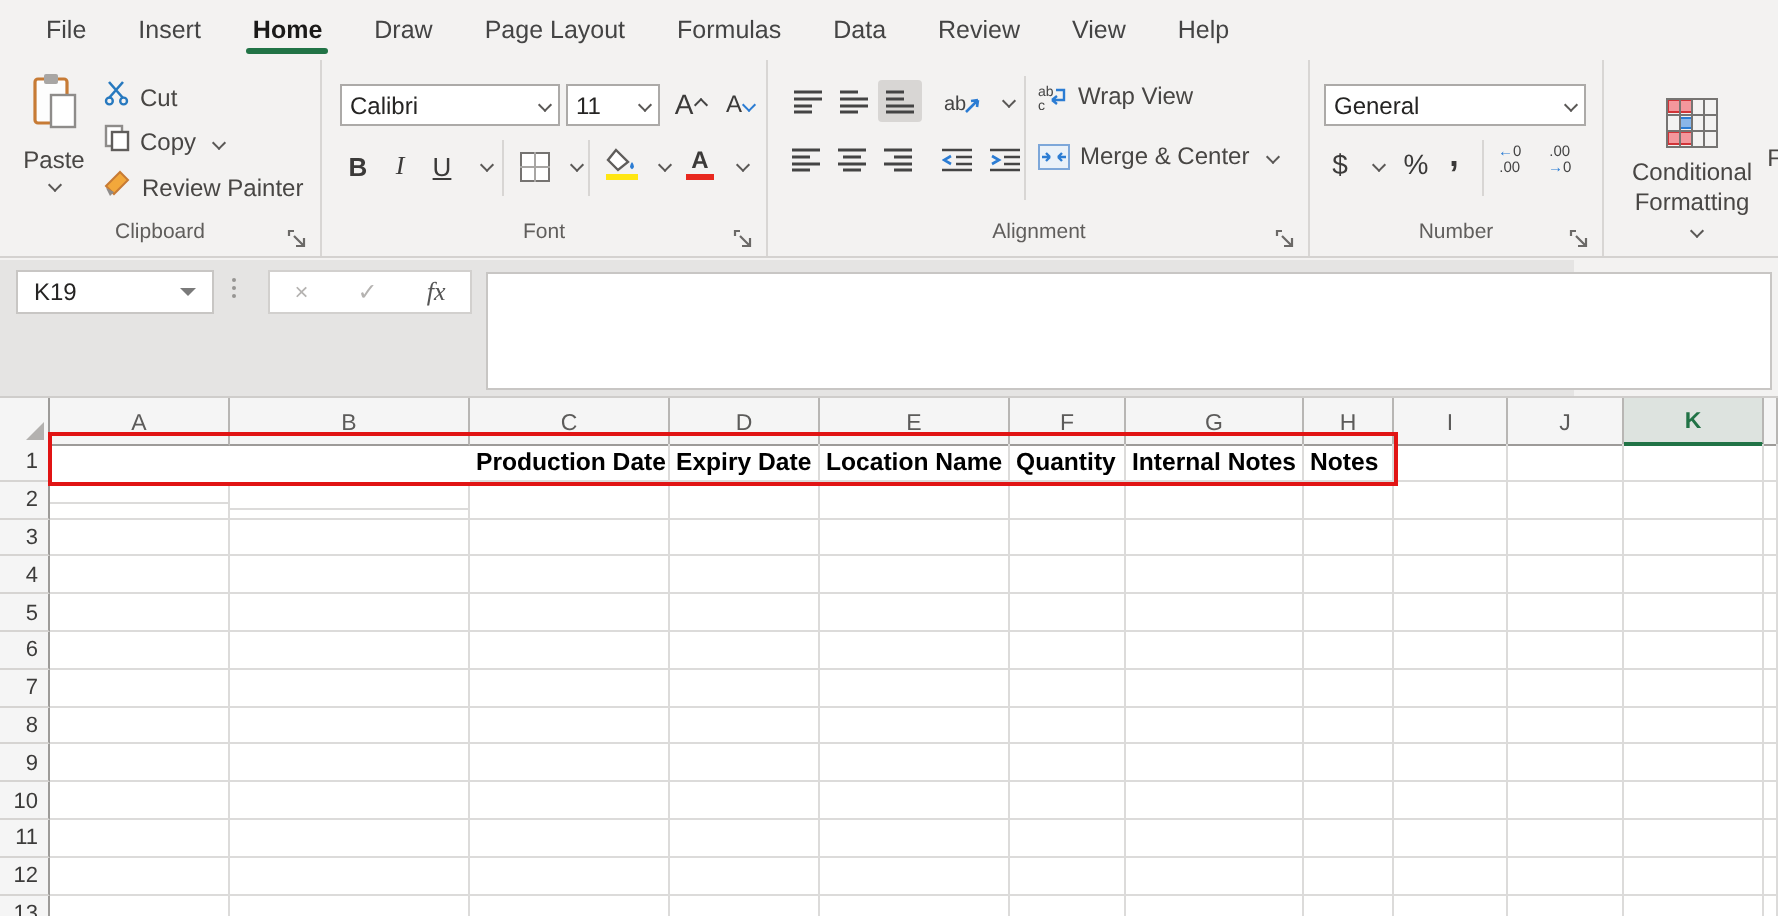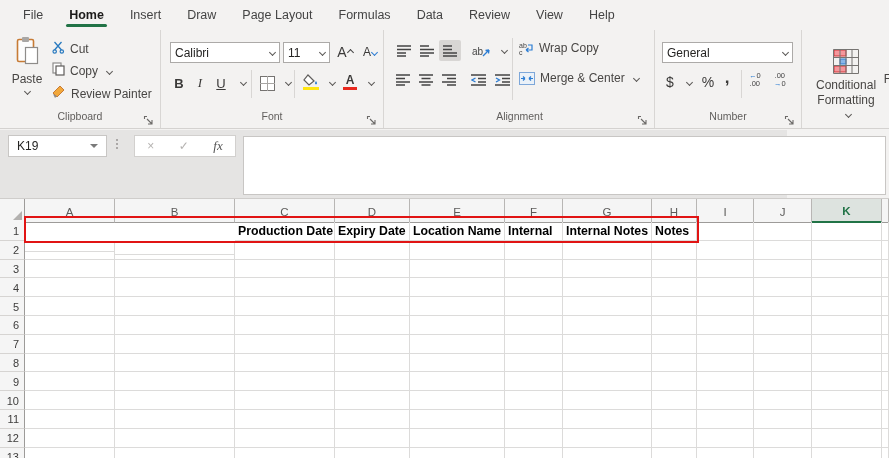--- a/index.html
+++ b/index.html
@@ -72,22 +72,22 @@
   .cell.hdr { font-weight:bold; font-size:12.3px; }
   .red-outline { position:absolute; left:24px; top:18px; width:675px; height:27px; border:2.5px solid #e11414; pointer-events:none; }
 </style>
 </head>
 <body>
 
 <div class="app">
 
   <div class="tabs-row">
       <div class="tab">File</div>
+      <div class="tab">Insert</div>
       <div class="tab active">Home</div>
-      <div class="tab">Insert</div>
       <div class="tab">Draw</div>
       <div class="tab">Page Layout</div>
       <div class="tab">Formulas</div>
       <div class="tab">Data</div>
       <div class="tab">Review</div>
       <div class="tab">View</div>
       <div class="tab">Help</div>
     </div>
 
   <div class="ribbon">
@@ -242,21 +242,21 @@
             <path d="M0 1 H15 M7 4.5 H15 M7 8 H15 M0 11 H15" stroke="#444" stroke-width="1.3"></path>
             <path d="M1 4 L4.5 6 L1 8" stroke="#2b7cd3" stroke-width="1.3" fill="none"></path>
           </svg>
       </div>
       <div style="position:absolute; left:134px; top:11px; display:flex; align-items:center; gap:5px;">
         <svg width="15" height="13" viewBox="0 0 15 13">
           <text x="0" y="6" font-size="7" fill="#444" font-family="Liberation Sans">ab</text>
           <text x="0" y="13" font-size="7" fill="#444" font-family="Liberation Sans">c</text>
           <path d="M9 3 H13 V8 H7 M7 8 L9.5 6 M7 8 L9.5 10" stroke="#2b7cd3" stroke-width="1.2" fill="none"></path>
         </svg>
-        <span class="rlabel">Wrap Copy</span>
+        <span class="rlabel">Wrap View</span>
       </div>
       <div style="position:absolute; left:134px; top:41px; display:flex; align-items:center; gap:5px;">
         <svg width="16" height="13" viewBox="0 0 16 13">
           <rect x="0.5" y="0.5" width="15" height="12" fill="#eaf1f8" stroke="#7da7d9" stroke-width="1"></rect>
           <path d="M2 6.5 H6 M6 6.5 L4 4.5 M6 6.5 L4 8.5 M14 6.5 H10 M10 6.5 L12 4.5 M10 6.5 L12 8.5" stroke="#2b7cd3" stroke-width="1.2" fill="none"></path>
         </svg>
         <span class="rlabel">Merge &amp; Center</span>
         <span class="chev"></span>
       </div>
       <div class="rgroup-footer">Alignment</div>
@@ -345,21 +345,21 @@
         <div class="colh" style="width: 7px;"></div>
       </div>
     <div class="grid-rows">
         <div class="grow">
           <div class="rownum">1</div>
           <div class="cell hdr" style="width: 90px; margin-top: 29px;">Batch Number</div>
           <div class="cell hdr" style="width: 120px; margin-top: 32px;">Material Item Code</div>
           <div class="cell hdr" style="width: 100px;">Production Date</div>
           <div class="cell hdr" style="width: 75px;">Expiry Date</div>
           <div class="cell hdr" style="width: 95px;">Location Name</div>
-          <div class="cell hdr" style="width: 58px;">Internal</div>
+          <div class="cell hdr" style="width: 58px;">Quantity</div>
           <div class="cell hdr" style="width: 89px;">Internal Notes</div>
           <div class="cell hdr" style="width: 45px;">Notes</div>
           <div class="cell" style="width: 57px;"></div>
           <div class="cell" style="width: 58px;"></div>
           <div class="cell" style="width: 70px;"></div>
           <div class="cell" style="width: 7px;"></div>
         </div>
         <div class="grow">
           <div class="rownum">2</div>
           <div class="cell" style="width: 90px;"></div>

